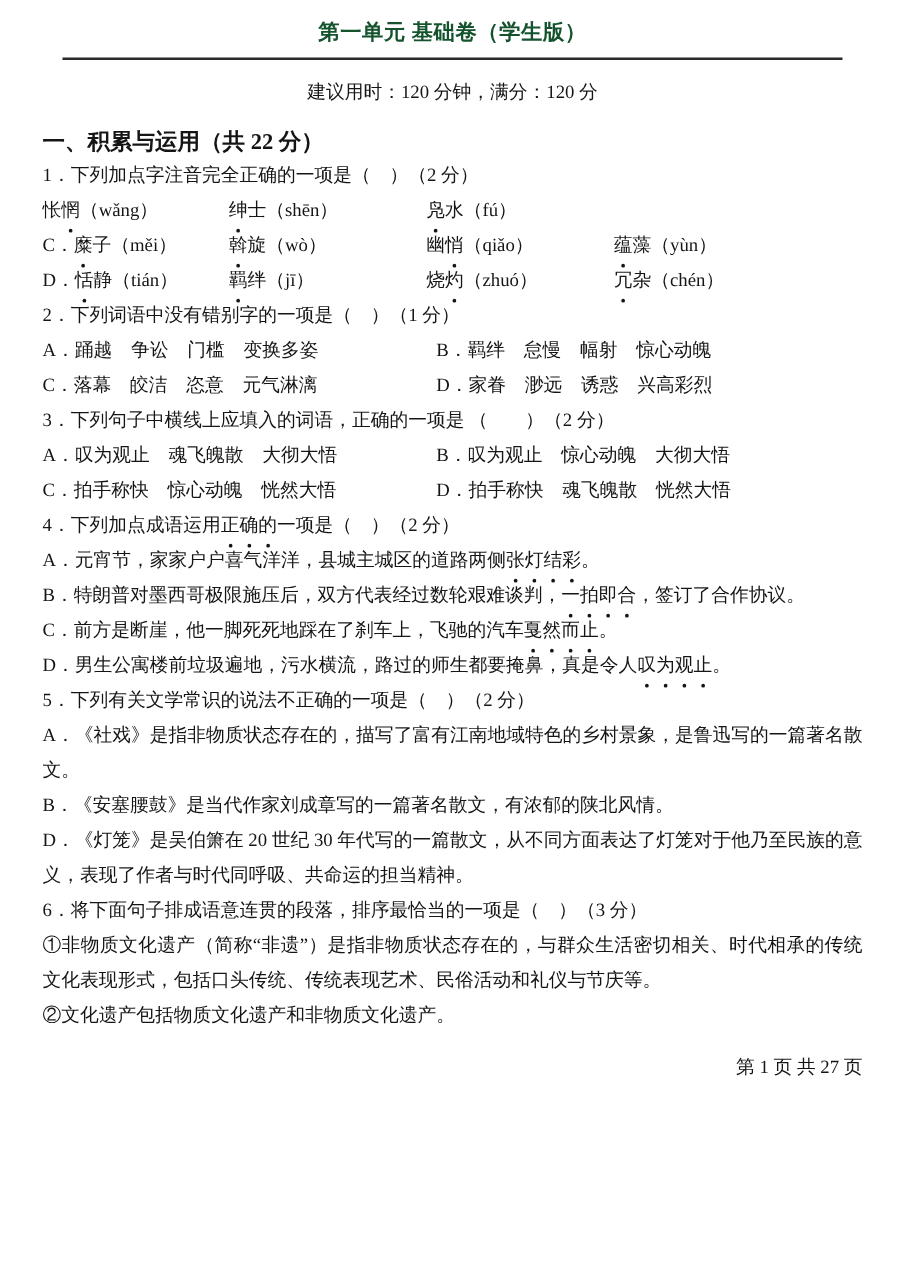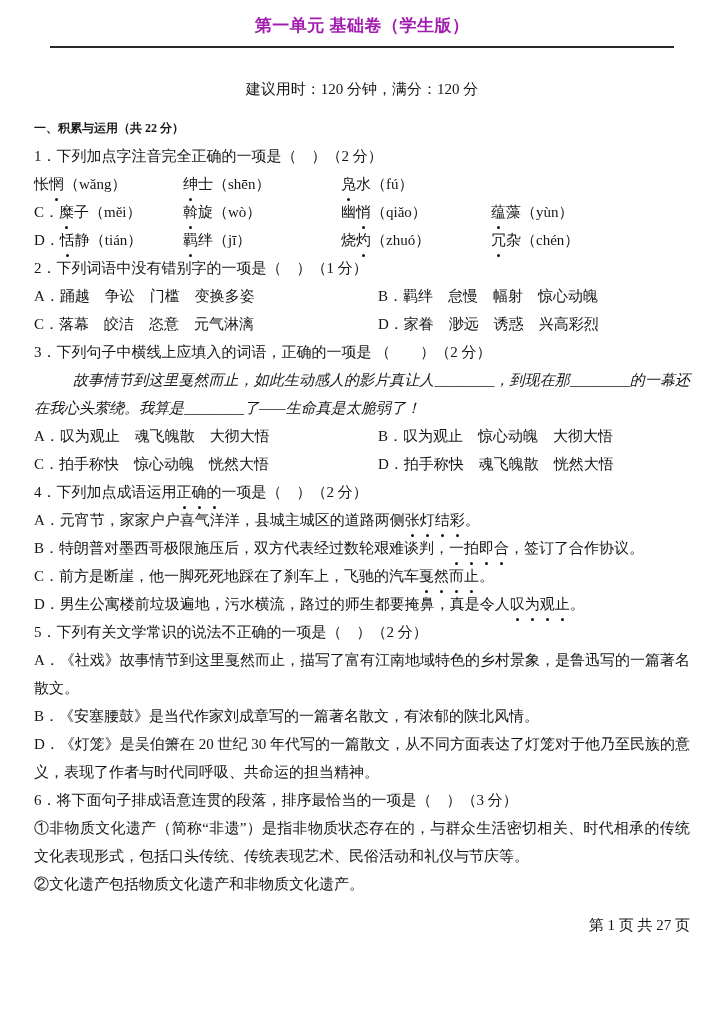--- a/index.html
+++ b/index.html
@@ -9,48 +9,48 @@
     color:#151515;
     font-family:"Liberation Serif","DejaVu Serif",serif;
     overflow:hidden;
   }
   .page { padding:12px 34px 0 34px; box-sizing:border-box; }
   .title {
     text-align:center; font-size:17px; font-weight:bold;
     margin:2px 0 0 0; line-height:24px; letter-spacing:0.5px;
   }
   .rule { border:none; border-top:2px solid #2a2a2a; margin:8px 16px 0 16px; }
-  .meta { text-align:center; font-size:15px; margin:30px 0 0 0; line-height:22px; }
-  .sec  { font-size:12px; font-weight:bold; margin:15px 0 1px 0; line-height:26px; }
+  .meta { text-align:center; font-size:15px; margin:15px 0 0 0; line-height:22px; }
+  .sec  { font-size:18px; font-weight:bold; margin:15px 0 1px 0; line-height:26px; }
   .ln   { font-size:15px; line-height:28px; margin:0; text-align:justify; }
   .kai  { font-style:italic; }
   .indent { text-indent:2.6em; }
   .row4 {
     display:grid; grid-template-columns:149px 158px 150px auto;
     font-size:15px; line-height:28px;
   }
   .row2 {
     display:grid; grid-template-columns:315px auto;
-    font-size:15px; line-height:28px;gap:29px;
+    font-size:15px; line-height:28px;
   }
   .cell { white-space:nowrap; }
   
   .dc { position:relative; display:inline-block; }
   .dc::after {
     content:""; position:absolute; left:50%; margin-left:-1.5px; bottom:-3px;
     width:3px; height:3px; border-radius:50%; background:#151515;
   }
   .footer { text-align:right; font-size:15px; margin-top:16px; line-height:22px; }
 </style>
 </head>
 <body>
 
 <div class="page">
 
-  <h1 class="title" style="color: #a21caf;">第一单元 基础卷（学生版）</h1>
+  <h1 class="title" style="color: #14532d;">第一单元 基础卷（学生版）</h1>
   <hr class="rule">
   <p class="meta">建议用时：120 分钟，满分：120 分</p>
   <h2 class="sec">一、积累与运用（共 22 分）</h2>
 
   <p class="ln">1．下列加点字注音完全正确的一项是（　）（2 分）</p>
   <div class="row4">
     <span class="cell">怅<span class="dc">惘</span>（wǎng）</span>
     <span class="cell"><span class="dc">绅</span>士（shēn）</span>
     <span class="cell"><span class="dc">凫</span>水（fú）</span>
   </div>
@@ -71,38 +71,37 @@
   <div class="row2">
     <span class="cell">A．踊越　争讼　门槛　变换多姿</span>
     <span class="cell">B．羁绊　怠慢　幅射　惊心动魄</span>
   </div>
   <div class="row2">
     <span class="cell">C．落幕　皎洁　恣意　元气淋漓</span>
     <span class="cell">D．家眷　渺远　诱惑　兴高彩烈</span>
   </div>
 
   <p class="ln">3．下列句子中横线上应填入的词语，正确的一项是 （　　）（2 分）</p>
-  <p class="ln kai indent">故事情节到这里戛然而止，如此生动感人的影片真让人________，到现在那________的一幕还在我心头萦绕。我算是________了——生命真是太脆弱了！</p>
   <div class="row2">
     <span class="cell">A．叹为观止　魂飞魄散　大彻大悟</span>
     <span class="cell">B．叹为观止　惊心动魄　大彻大悟</span>
   </div>
   <div class="row2">
     <span class="cell">C．拍手称快　惊心动魄　恍然大悟</span>
     <span class="cell">D．拍手称快　魂飞魄散　恍然大悟</span>
   </div>
 
   <p class="ln">4．下列加点成语运用<span class="dc">正</span><span class="dc">确</span><span class="dc">的</span>一项是（　）（2 分）</p>
   <p class="ln">A．元宵节，家家户户喜气洋洋，县城主城区的道路两侧<span class="dc">张</span><span class="dc">灯</span><span class="dc">结</span><span class="dc">彩</span>。</p>
   <p class="ln">B．特朗普对墨西哥极限施压后，双方代表经过数轮艰难谈判，<span class="dc">一</span><span class="dc">拍</span><span class="dc">即</span><span class="dc">合</span>，签订了合作协议。</p>
   <p class="ln">C．前方是断崖，他一脚死死地踩在了刹车上，飞驰的汽车<span class="dc">戛</span><span class="dc">然</span><span class="dc">而</span><span class="dc">止</span>。</p>
   <p class="ln">D．男生公寓楼前垃圾遍地，污水横流，路过的师生都要掩鼻，真是令人<span class="dc">叹</span><span class="dc">为</span><span class="dc">观</span><span class="dc">止</span>。</p>
 
   <p class="ln">5．下列有关文学常识的说法不正确的一项是（　）（2 分）</p>
-  <p class="ln">A．《社戏》故事情节到这里戛然而止，描写了富有江南地域特色的乡村景象，是鲁迅写的一篇著名散文。</p>
+  <p class="ln">A．《社戏》是指非物质状态存在的，描写了富有江南地域特色的乡村景象，是鲁迅写的一篇著名散文。</p>
   <p class="ln">B．《安塞腰鼓》是当代作家刘成章写的一篇著名散文，有浓郁的陕北风情。</p>
   <p class="ln">D．《灯笼》是吴伯箫在 20 世纪 30 年代写的一篇散文，从不同方面表达了灯笼对于他乃至民族的意义，表现了作者与时代同呼吸、共命运的担当精神。</p>
 
   <p class="ln">6．将下面句子排成语意连贯的段落，排序最恰当的一项是（　）（3 分）</p>
   <p class="ln">①非物质文化遗产（简称“非遗”）是指非物质状态存在的，与群众生活密切相关、时代相承的传统文化表现形式，包括口头传统、传统表现艺术、民俗活动和礼仪与节庆等。</p>
   <p class="ln">②文化遗产包括物质文化遗产和非物质文化遗产。</p>
 
   <p class="footer">第 1 页 共 27 页</p>
 
 </div>

